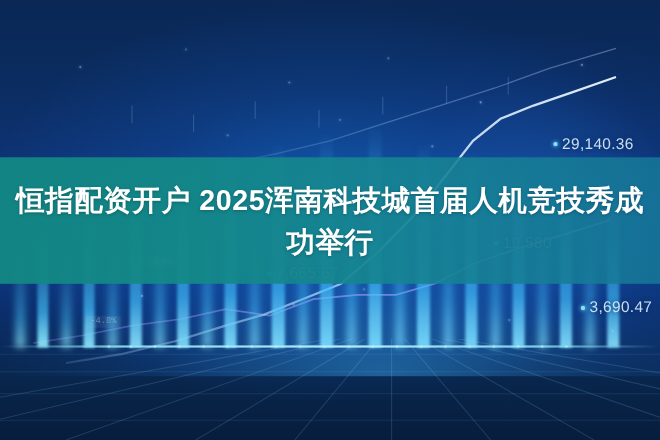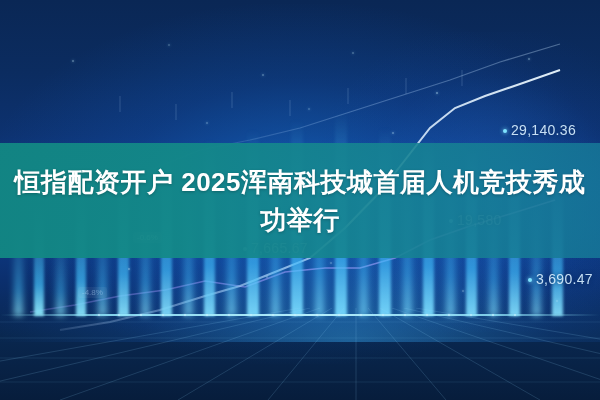--- a/index.html
+++ b/index.html
@@ -334,20 +334,20 @@
     <div class="p" style="left:556px; top:300px; opacity:.35;"></div>
   </div>
 
   <div>
     <div class="val" style="left:503px; top:122px;">29,140.36</div>
     <div class="val dim" style="left:449px; top:212px;">19,580</div>
     <div class="val" style="left:488px; top:271px;margin-left:40px;">3,690.47</div>
     <div class="val dim" style="left:243px; top:240px;">7,665.67</div>
 
     <div class="pct" style="left:133px; top:232px;">-0.6%</div>
-    <div class="pct on-blue" style="left:78px; top:287px;">-4.8%</div>
+    <div class="pct on-blue" style="left:78px; top:287px;font-family:Liberation Mono, monospace;">-4.8%</div>
   </div>
 
   <div class="band">
     <h1 class="band-title">恒指配资开户 2025浑南科技城首届人机竞技秀成功举行</h1>
   </div>
 
 </div>
 
 </body></html>

